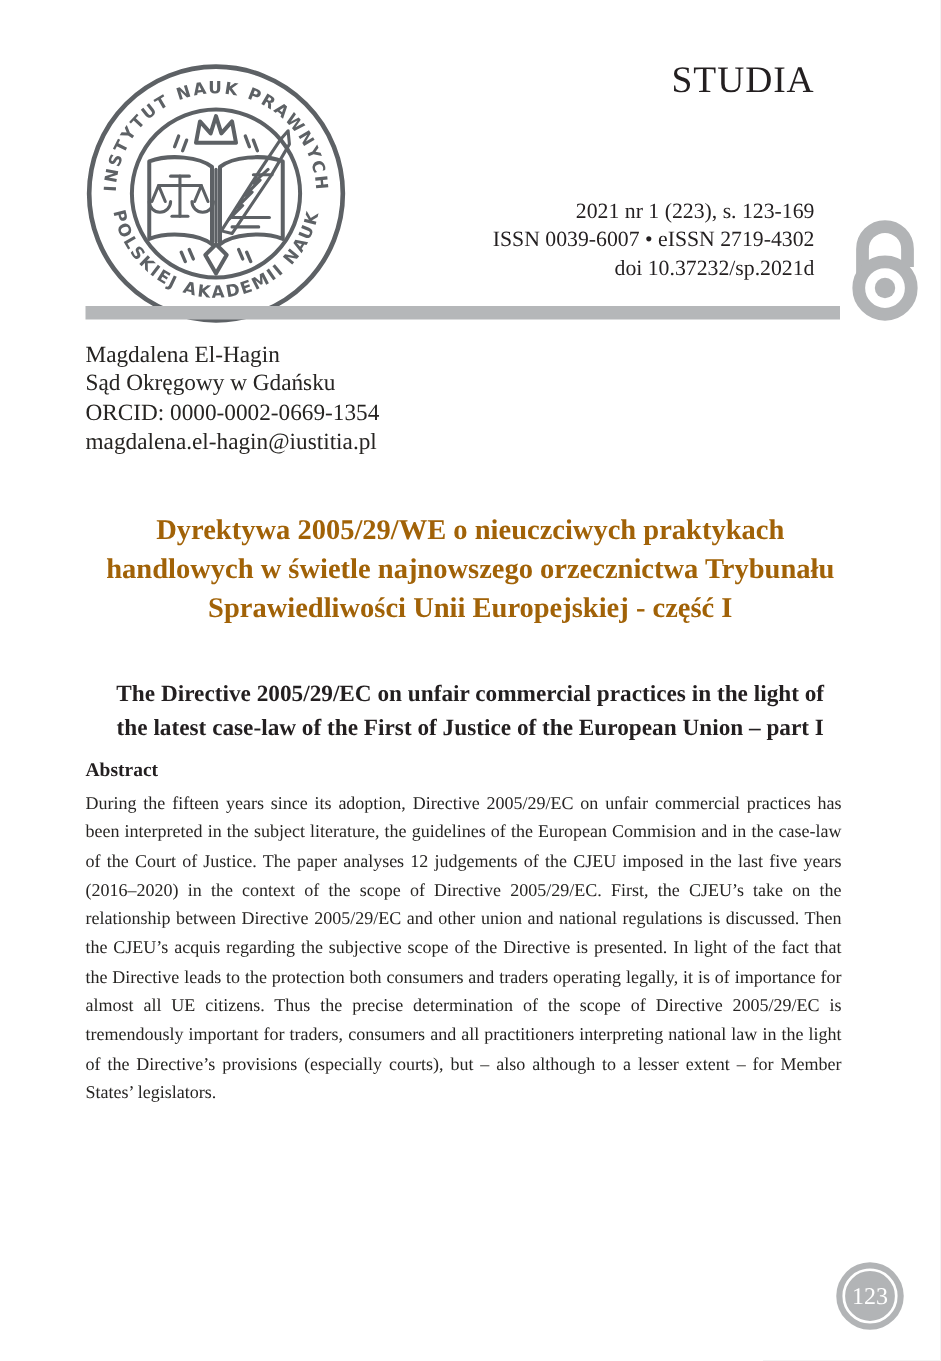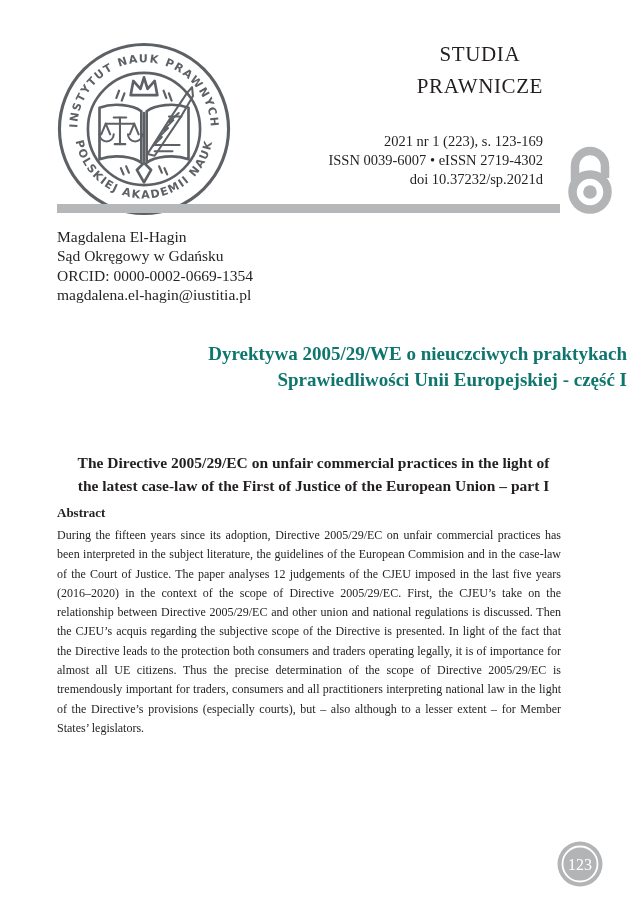--- a/index.html
+++ b/index.html
@@ -8,39 +8,39 @@
     width:627px;height:907px;
     background:#ffffff;
     font-family:"Liberation Serif","DejaVu Serif",serif;
     color:#262422;
     overflow:hidden;
     margin:0 auto;
   }
   .seal{position:absolute;left:55px;top:40px;width:178px;height:178px;}
   .journal-title{
     position:absolute;top:38px;right:84px;
-    text-align:center;font-size:21px;line-height:32px;
+    text-align:left;font-size:25px;line-height:32px;
     letter-spacing:0.6px;color:#231f20;
   }
   .journal-title span{display:block;}
   .cite{
     position:absolute;top:132px;right:84px;
     text-align:right;font-size:14.5px;line-height:19px;color:#231f20;
   }
   .cite span{display:block;font-family:Liberation Serif, serif;}
   .oa-icon{position:absolute;left:560px;top:139px;width:60px;height:77px;}
   .divider-bar{position:absolute;left:57px;top:204px;width:503px;height:9px;background:#b5b7b9;}
   .author-block{
     position:absolute;left:57px;top:227px;
     font-size:15.5px;line-height:19.3px;color:#262422;
   }
   .author-block span{display:block;}
   .title-pl{
     position:absolute;left:0;right:0;top:341px;
-    text-align:right;font-weight:bold;font-size:19px;line-height:26px;color:#0f766e;
+    text-align:center;font-weight:bold;font-size:19px;line-height:26px;color:#a16207;
   }
   .title-pl span{display:block;white-space:nowrap;}
   .title-en{
     position:absolute;left:0;right:0;top:436px;
     text-align:center;font-weight:bold;font-size:15.5px;line-height:23px;color:#231f20;
   }
   .title-en span{display:block;white-space:nowrap;}
   .abstract-heading{
     position:absolute;left:57px;top:505px;
     font-weight:bold;font-size:13px;color:#231f20;
@@ -106,21 +106,20 @@
     <text font-family="'DejaVu Sans', sans-serif" font-size="12.5" font-weight="bold" letter-spacing="1.6" fill="#5d6165">
       <textPath href="#seal-top-arc" startOffset="50%" text-anchor="middle">INSTYTUT NAUK PRAWNYCH</textPath>
     </text>
     <text font-family="'DejaVu Sans', sans-serif" font-size="12.5" font-weight="bold" letter-spacing="1.6" fill="#5d6165">
       <textPath href="#seal-bottom-arc" startOffset="50%" text-anchor="middle">POLSKIEJ AKADEMII NAUK</textPath>
     </text>
   </svg>
 
   <div class="journal-title">
     <span>STUDIA</span>
-    <span>PRAWNICZE</span>
   </div>
 
   <div class="cite">
     <span>2021 nr 1 (223), s. 123-169</span>
     <span>ISSN 0039-6007 • eISSN 2719-4302</span>
     <span>doi 10.37232/sp.2021d</span>
   </div>
 
   <svg class="oa-icon" viewBox="0 0 60 77">
     <g fill="none" stroke="#b2b4b6">
@@ -134,20 +133,21 @@
 
   <div class="author-block">
     <span>Magdalena El-Hagin</span>
     <span>Sąd Okręgowy w Gdańsku</span>
     <span>ORCID: 0000-0002-0669-1354</span>
     <span>magdalena.el-hagin@iustitia.pl</span>
   </div>
 
   <h1 class="title-pl" style="margin:0;">
     <span>Dyrektywa 2005/29/WE o nieuczciwych praktykach</span>
+    <span>handlowych w świetle najnowszego orzecznictwa Trybunału</span>
     <span>Sprawiedliwości Unii Europejskiej - część I</span>
   </h1>
 
   <h2 class="title-en" style="margin:15px;">
     <span>The Directive 2005/29/EC on unfair commercial practices in the light of</span>
     <span>the latest case-law of the First of Justice of the European Union – part I</span>
   </h2>
 
   <div class="abstract-heading">Abstract</div>
   <p class="abstract-body" style="margin:0;">During the fifteen years since its adoption, Directive 2005/29/EC on unfair commercial practices has been interpreted in the subject literature, the guidelines of the European Commision and in the case-law of the Court of Justice. The paper analyses 12 judgements of the CJEU imposed in the last five years (2016–2020) in the context of the scope of Directive 2005/29/EC. First, the CJEU’s take on the relationship between Directive 2005/29/EC and other union and national regulations is discussed. Then the CJEU’s acquis regarding the subjective scope of the Directive is presented. In light of the fact that the Directive leads to the protection both consumers and traders operating legally, it is of importance for almost all UE citizens. Thus the precise determination of the scope of Directive 2005/29/EC is tremendously important for traders, consumers and all practitioners interpreting national law in the light of the Directive’s provisions (especially courts), but – also although to a lesser extent – for Member States’ legislators.</p>

